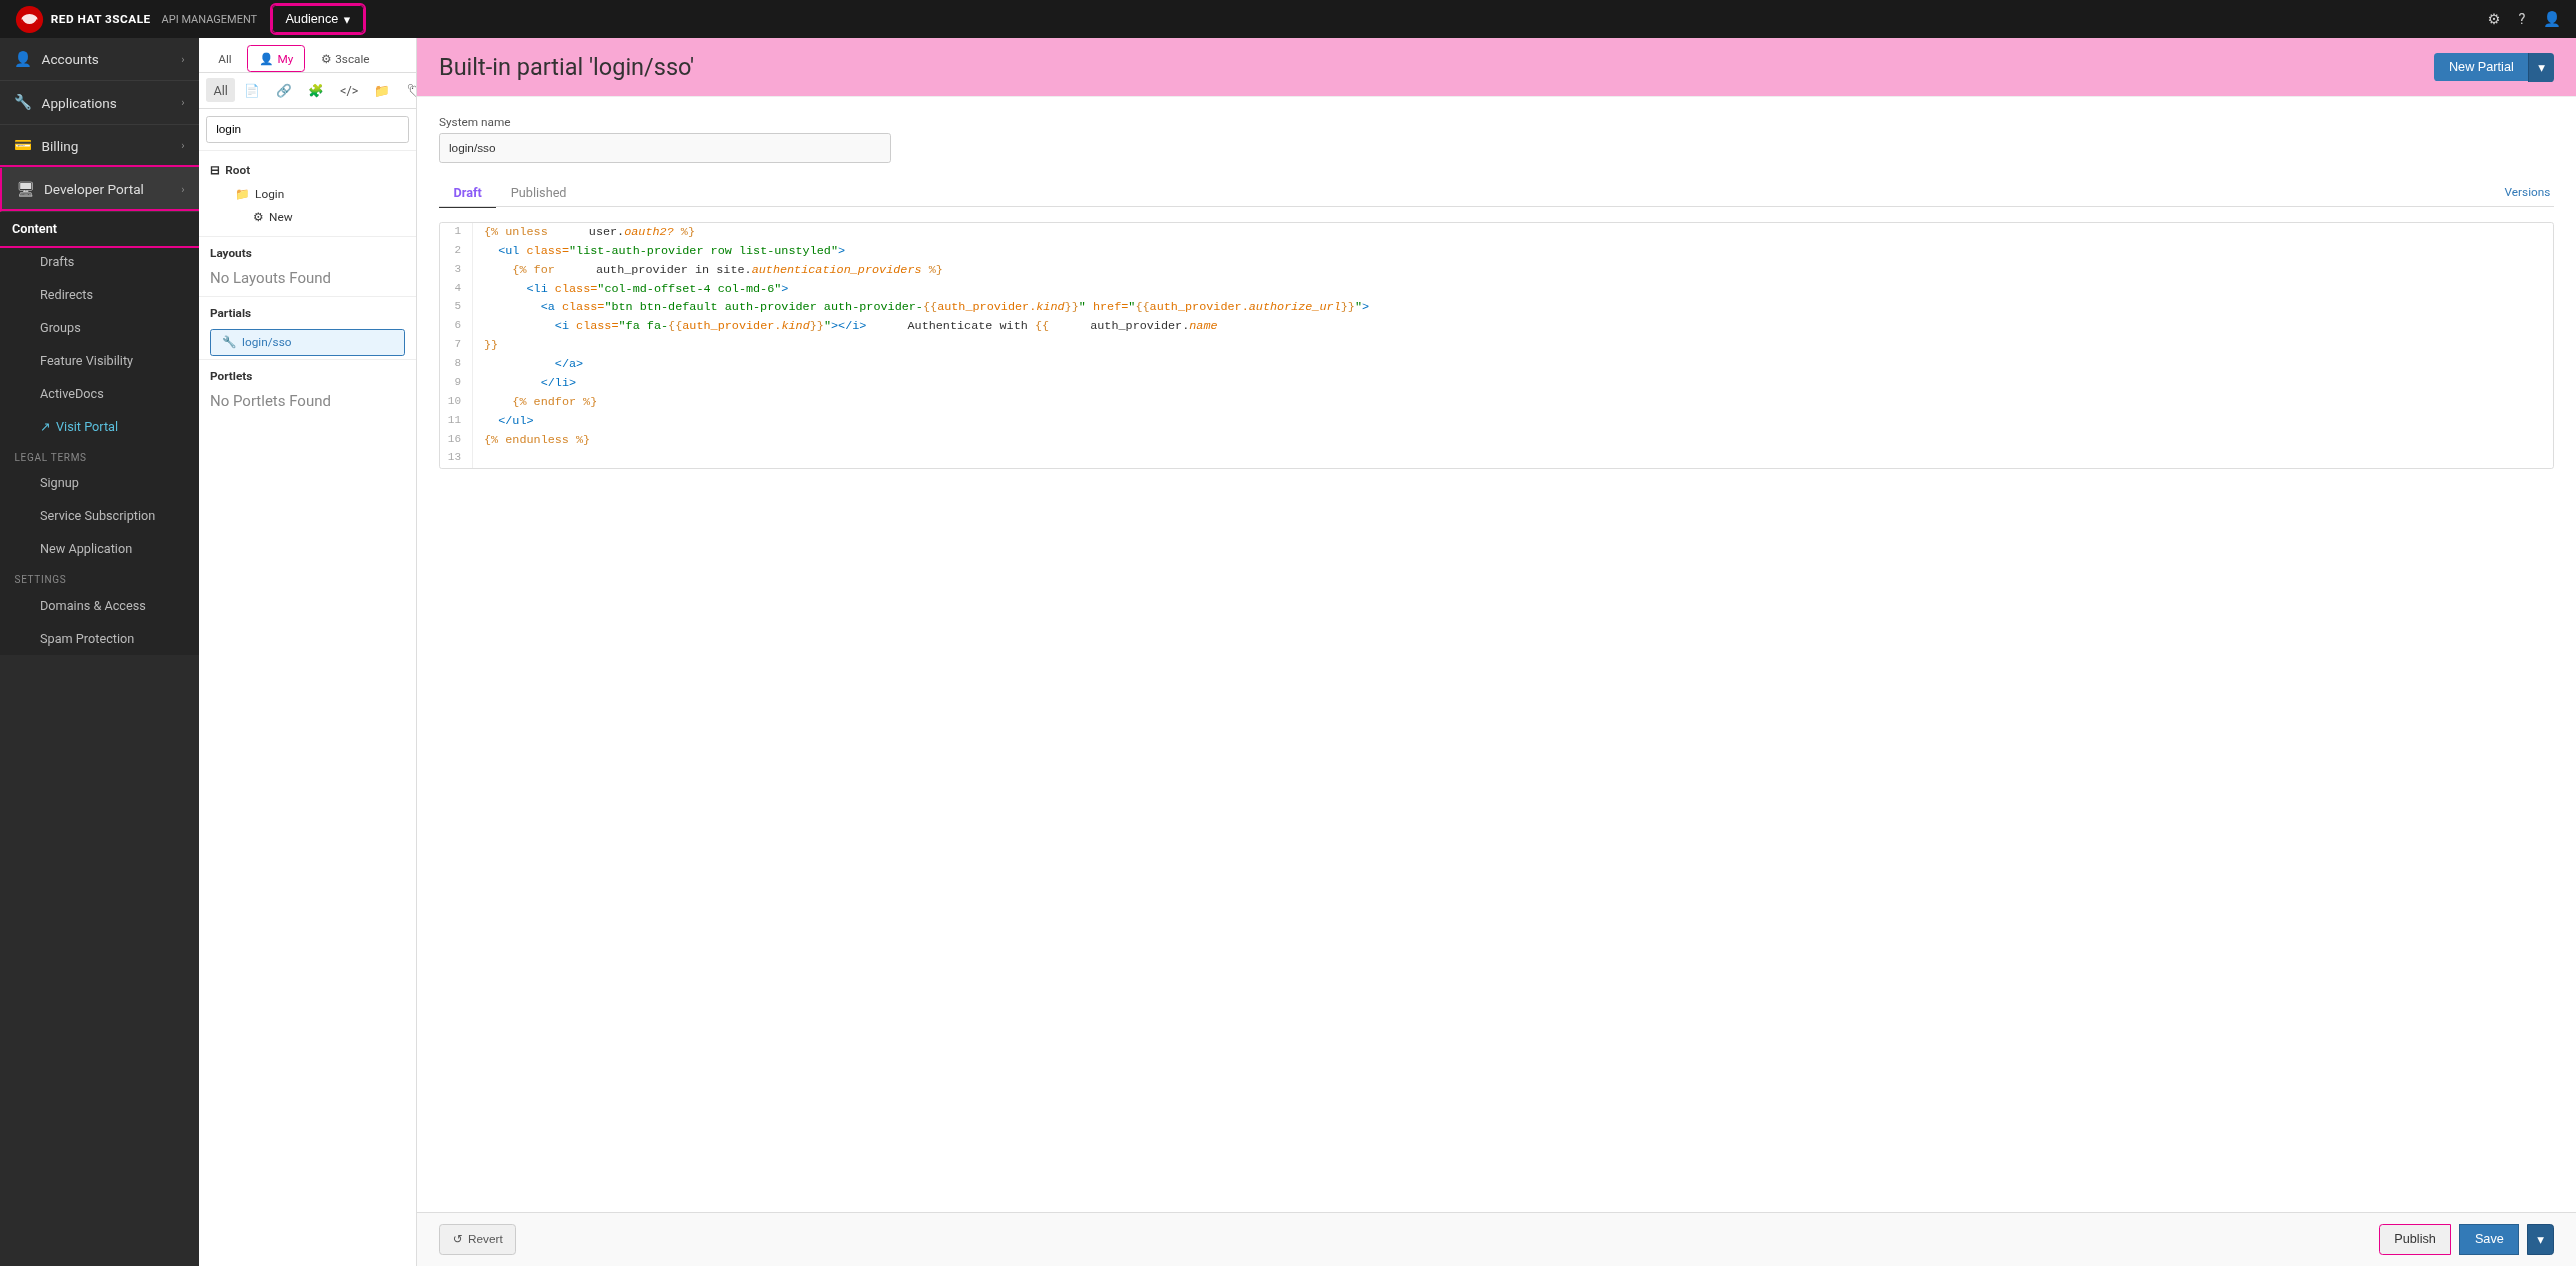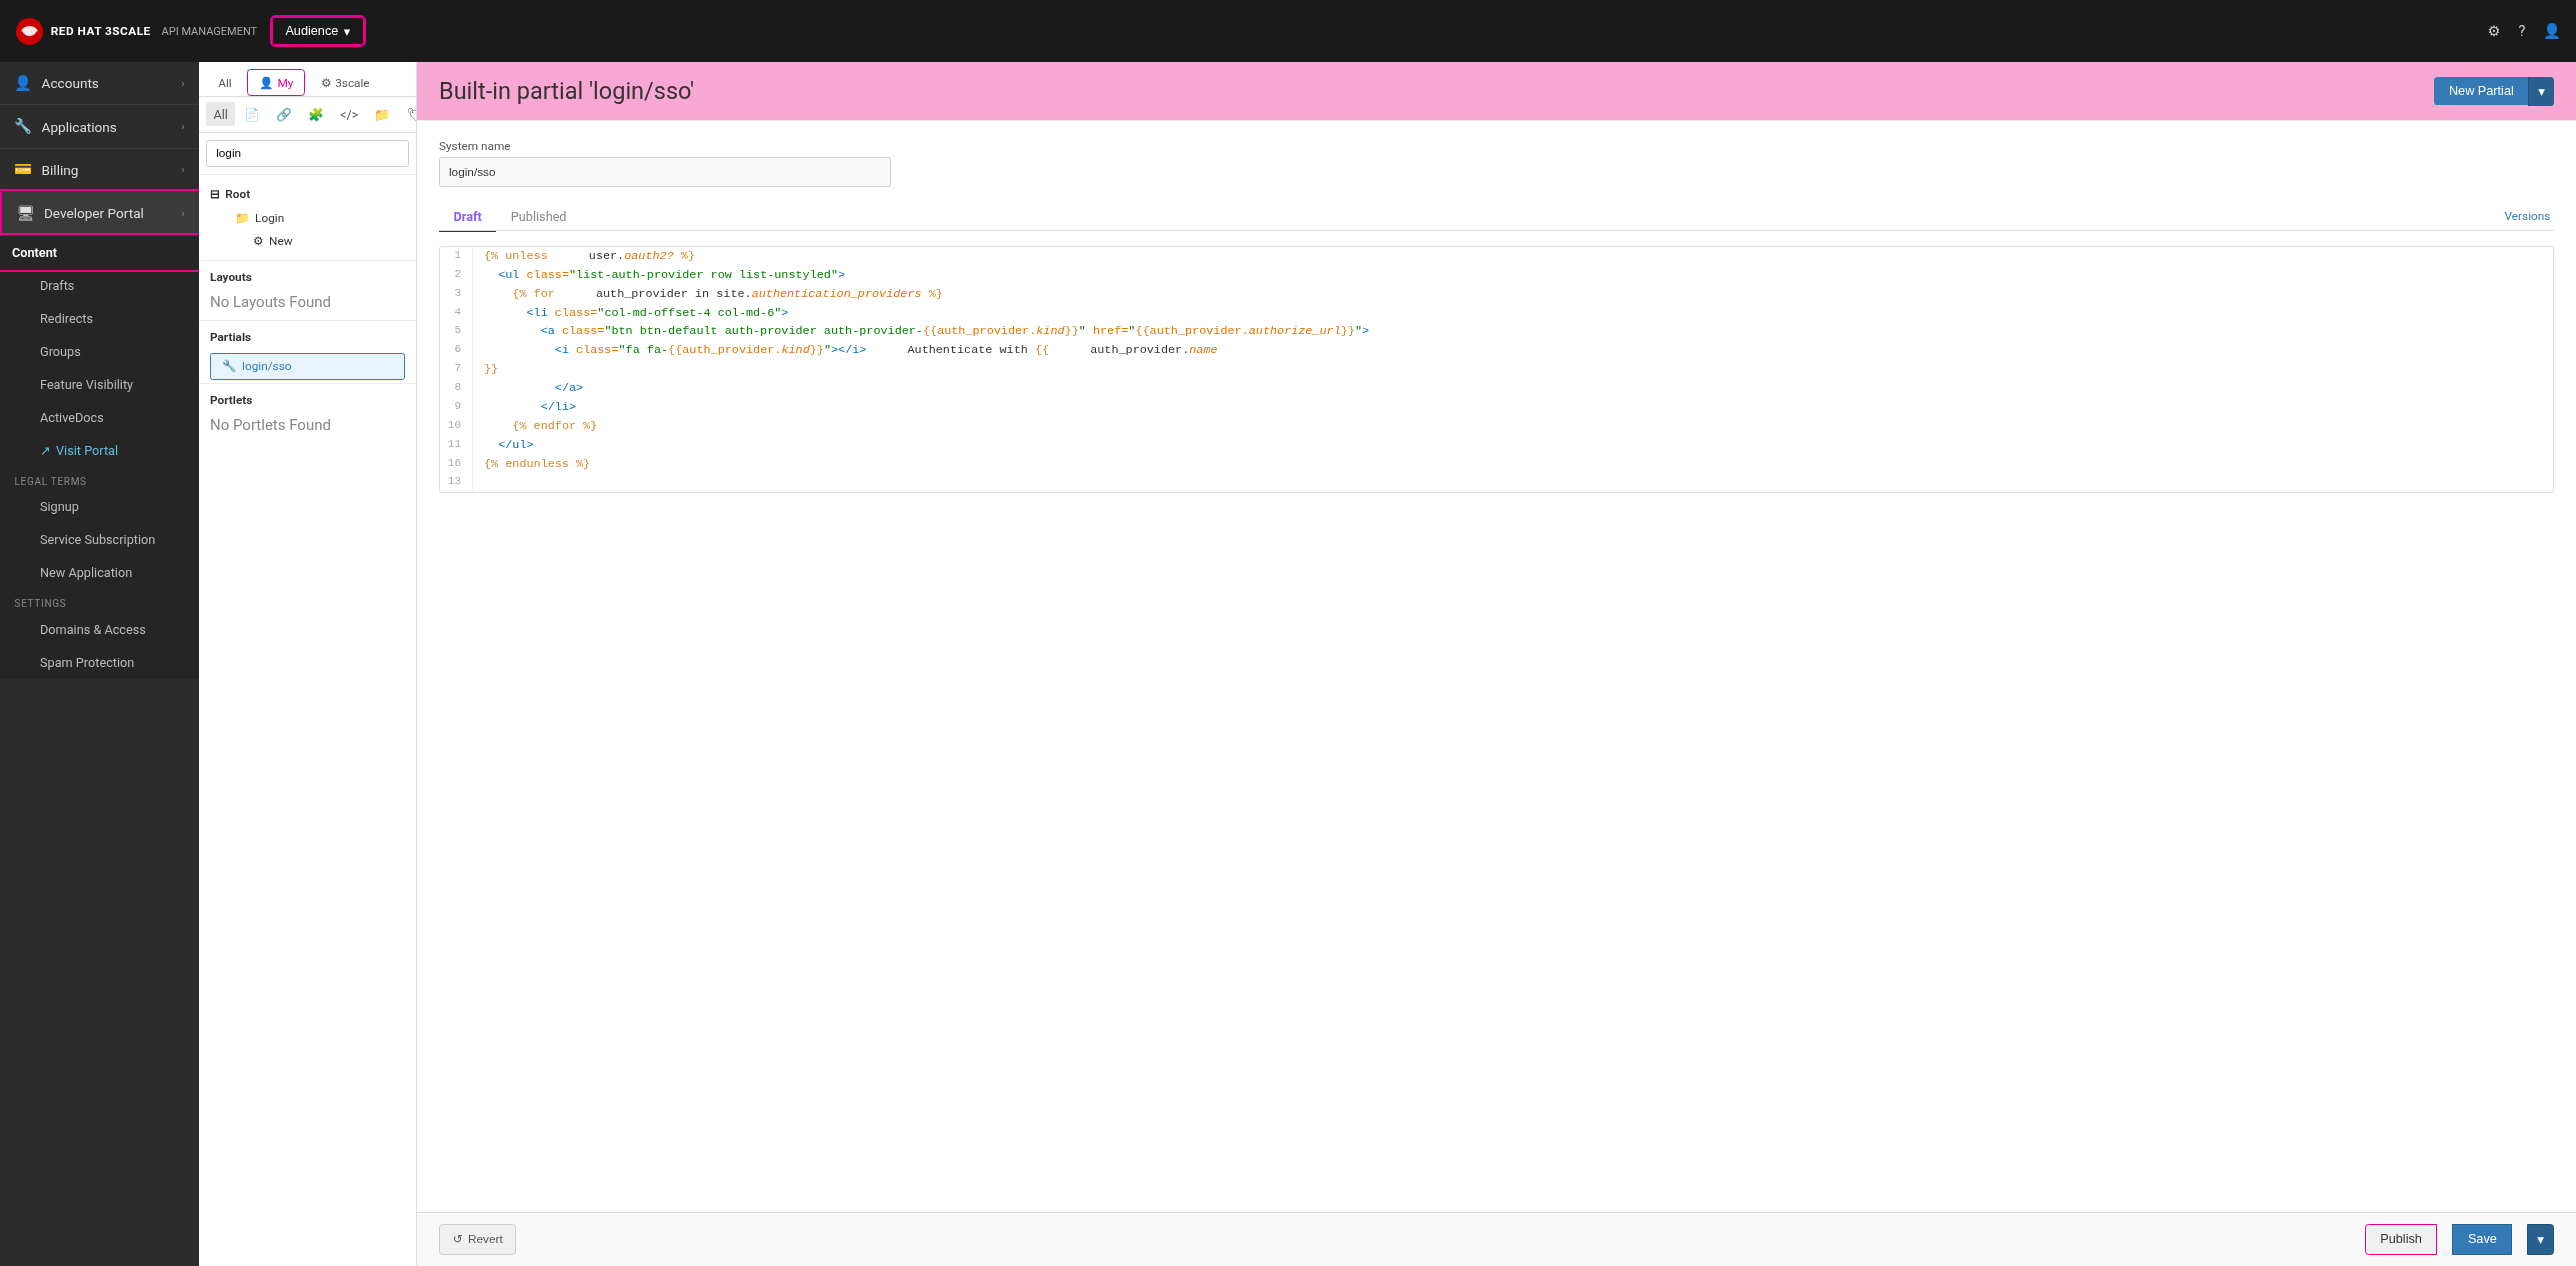--- a/index.html
+++ b/index.html
@@ -1,21 +1,21 @@
 <!DOCTYPE html>
 <html style="font-size:14.5px"><head>
   <meta charset="utf-8">
   <style>
     * { box-sizing: border-box; margin: 0; padding: 0; }
     body { font-family: -apple-system, BlinkMacSystemFont, 'Segoe UI', Roboto, sans-serif; font-size: 12.7px; background: #f5f5f5; display: flex; flex-direction: column; height: 100vh; overflow: hidden; }
 
     
     .topnav {
       background: #1a1a1a;
-      height: 62px;
+      height: 38px;
       display: flex;
       align-items: center;
       padding: 0 14.5px;
       gap: 14.5px;
       flex-shrink: 0;
     }
     .topnav-logo {
       display: flex;
       align-items: center;
       gap: 7.2px;
@@ -379,21 +379,21 @@
       border: 0.9px solid #ccc;
       color: #555;
       padding: 7.2px 12.7px;
       border-radius: 3.6px;
       cursor: pointer;
       font-size: 11.8px;
       display: flex;
       align-items: center;
       gap: 5.4px;
     }
-    .footer-right { display: flex; align-items: center; gap: 15px; }
+    .footer-right { display: flex; align-items: center; gap: 8px; }
     .btn-publish {
       background: #f0f0f0;
       border: 1.8px solid #e8008a;
       color: #333;
       padding: 7.2px 14.5px;
       border-radius: 3.6px 0 0 3.6px;
       cursor: pointer;
       font-size: 12.7px;
       font-weight: 500;
     }

